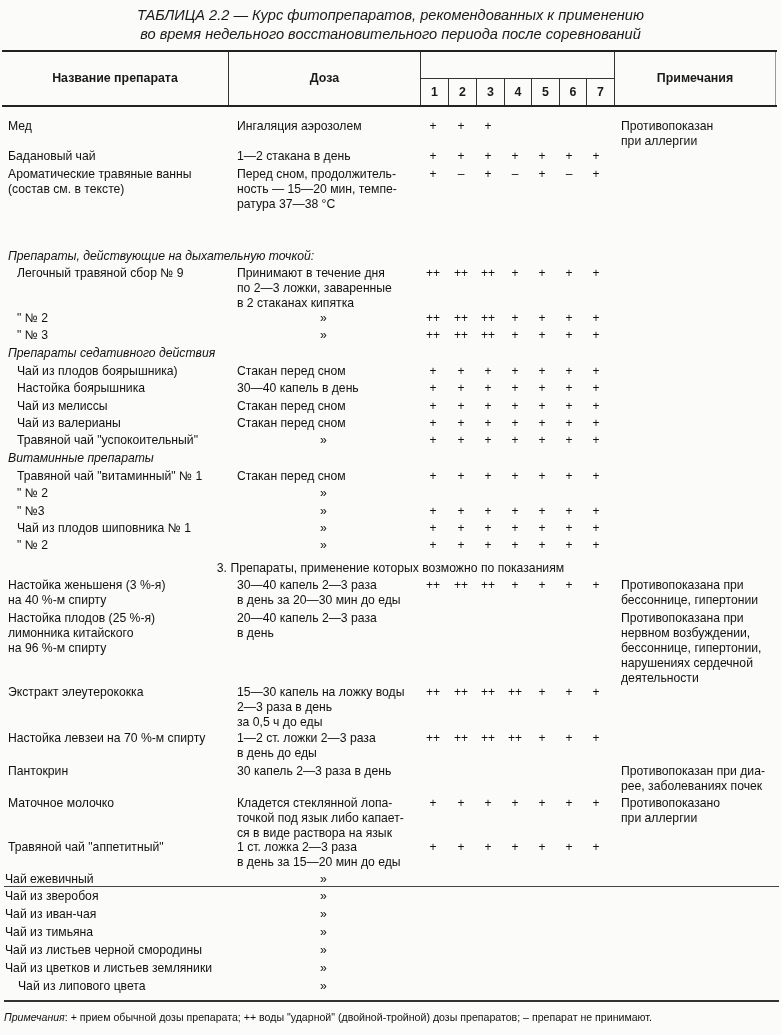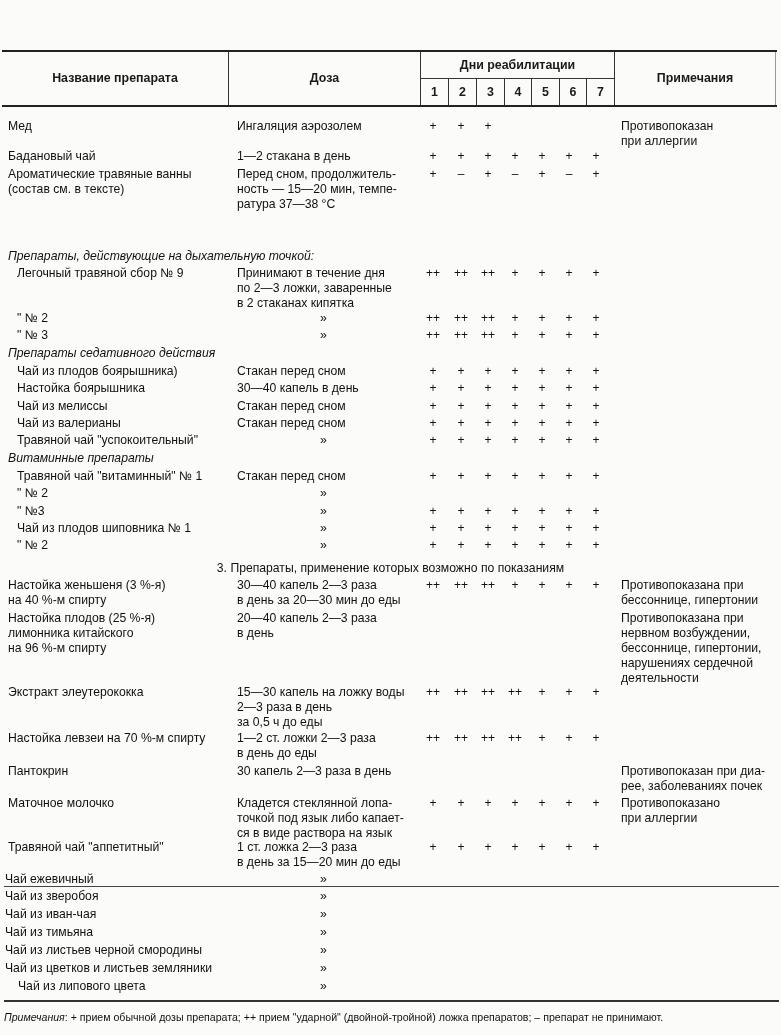--- a/index.html
+++ b/index.html
@@ -31,30 +31,31 @@
   .mark { position: absolute; width: 24px; text-align: center; font-size: 12px; }
   .section { position: absolute; left: 0; width: 781px; text-align: center; }
   .subhead { position: absolute; left: 8px; font-style: italic; }
   .footnote { position: absolute; left: 4px; top: 1010px; font-size: 10.6px; }
   .footnote i { font-style: italic; }
 </style>
 </head>
 <body>
 
 <div class="title">
+  <div>ТАБЛИЦА 2.2 — Курс фитопрепаратов, рекомендованных к применению</div>
+  <div>во время недельного восстановительного периода после соревнований</div>
 </div>
 
 <div class="topline" style="top:50px;"></div>
 
 <div class="thead">
   <div class="th" style="left:0;top:0;width:226px;height:53px;">Название препарата</div>
   <div class="vline" style="left:226px;top:0;height:53px;"></div>
   <div class="th" style="left:227px;top:0;width:191px;height:53px;">Доза</div>
   <div class="vline" style="left:418px;top:0;height:53px;"></div>
-  <div class="th" style="left:419px;top:0;width:193px;height:26px;">Дни реабилитации</div>
   <div class="hline" style="left:419px;top:26px;width:193px;"></div>
   <div class="th" style="left:419px;top:27px;width:27px;height:26px;">1</div>
   <div class="vline" style="left:446px;top:27px;height:26px;"></div>
   <div class="th" style="left:447px;top:27px;width:27px;height:26px;">2</div>
   <div class="vline" style="left:474px;top:27px;height:26px;"></div>
   <div class="th" style="left:475px;top:27px;width:27px;height:26px;">3</div>
   <div class="vline" style="left:502px;top:27px;height:26px;"></div>
   <div class="th" style="left:503px;top:27px;width:26px;height:26px;">4</div>
   <div class="vline" style="left:529px;top:27px;height:26px;"></div>
   <div class="th" style="left:530px;top:27px;width:27px;height:26px;">5</div>
@@ -410,14 +411,14 @@
   </div>
   <div class="row" style="top:979px;">
     <div class="c-name" style="left:18px;">Чай из липового цвета</div>
     <div class="c-dose ditto">»</div>
   </div>
 </div>
 
 <div class="hline" style="left:4px;top:1000px;width:775px;height:1.5px;background:#333;"></div>
 
 <div class="footnote">
-  <i>Примечания</i><span>: + прием обычной дозы препарата; ++ прием "ударной" (двойной-тройной) ложка препаратов; – препарат не принимают.</span>
+  <i>Примечания</i><span>: + прием обычной дозы препарата; ++ воды "ударной" (двойной-тройной) дозы препаратов; – препарат не принимают.</span>
 </div>
 
 </body></html>

